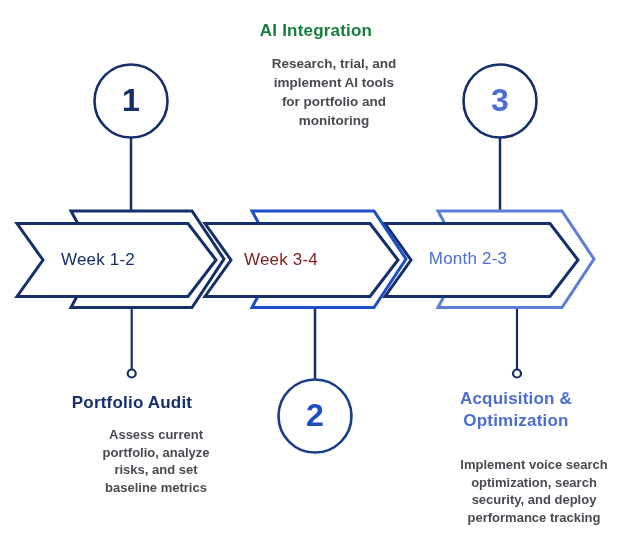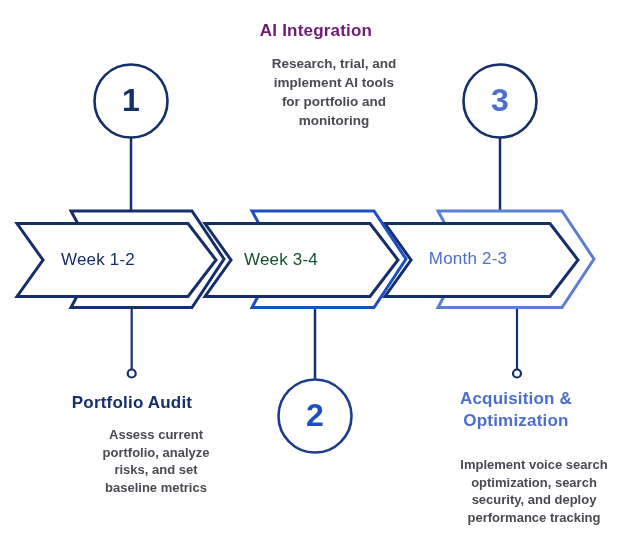--- a/index.html
+++ b/index.html
@@ -48,25 +48,25 @@
 
     <path d="M71,211 L192,211 L224,259 L192,307.5 L71,307.5 L97,259 Z" fill="none" stroke="#142f6a" stroke-width="3"></path>
     <path d="M17,223.5 L188,223.5 L216,260 L188,296.5 L17,296.5 L43,260 Z" fill="#ffffff" stroke="#142f6a" stroke-width="3"></path>
   </svg>
 
   <div class="txt big-num" style="left:131px;top:100px;color:#142f6a;">1</div>
   <div class="txt big-num" style="left:315px;top:415px;color:#1d4fc4;">2</div>
   <div class="txt big-num" style="left:500px;top:100px;color:#4a6fd0;">3</div>
 
   <div class="txt step-label" style="left:98px;top:260px;color:#142f6a;">Week 1-2</div>
-  <div class="txt step-label" style="left:281px;top:260px;color:#14532d;">Week 3-4</div>
+  <div class="txt step-label" style="left:281px;top:260px;color:#7f1d1d;">Week 3-4</div>
   <div class="txt step-label" style="left:468px;top:259px;color:#4a6fd0;">Month 2-3</div>
 
   <div class="block" style="left:316px;top:20px;">
-    <div class="title" style="color:#701a75;">AI Integration</div>
+    <div class="title" style="color:#15803d;">AI Integration</div>
     <div class="desc" style="font-size:13.5px;line-height:19px;">
       <div>Research, trial, and</div>
       <div>implement AI tools</div>
       <div>for portfolio and</div>
       <div>monitoring</div>
     </div>
   </div>
 
   <div class="block" style="left:132px;top:392px;">
     <div class="title" style="color:#142f6a;">Portfolio Audit</div>

